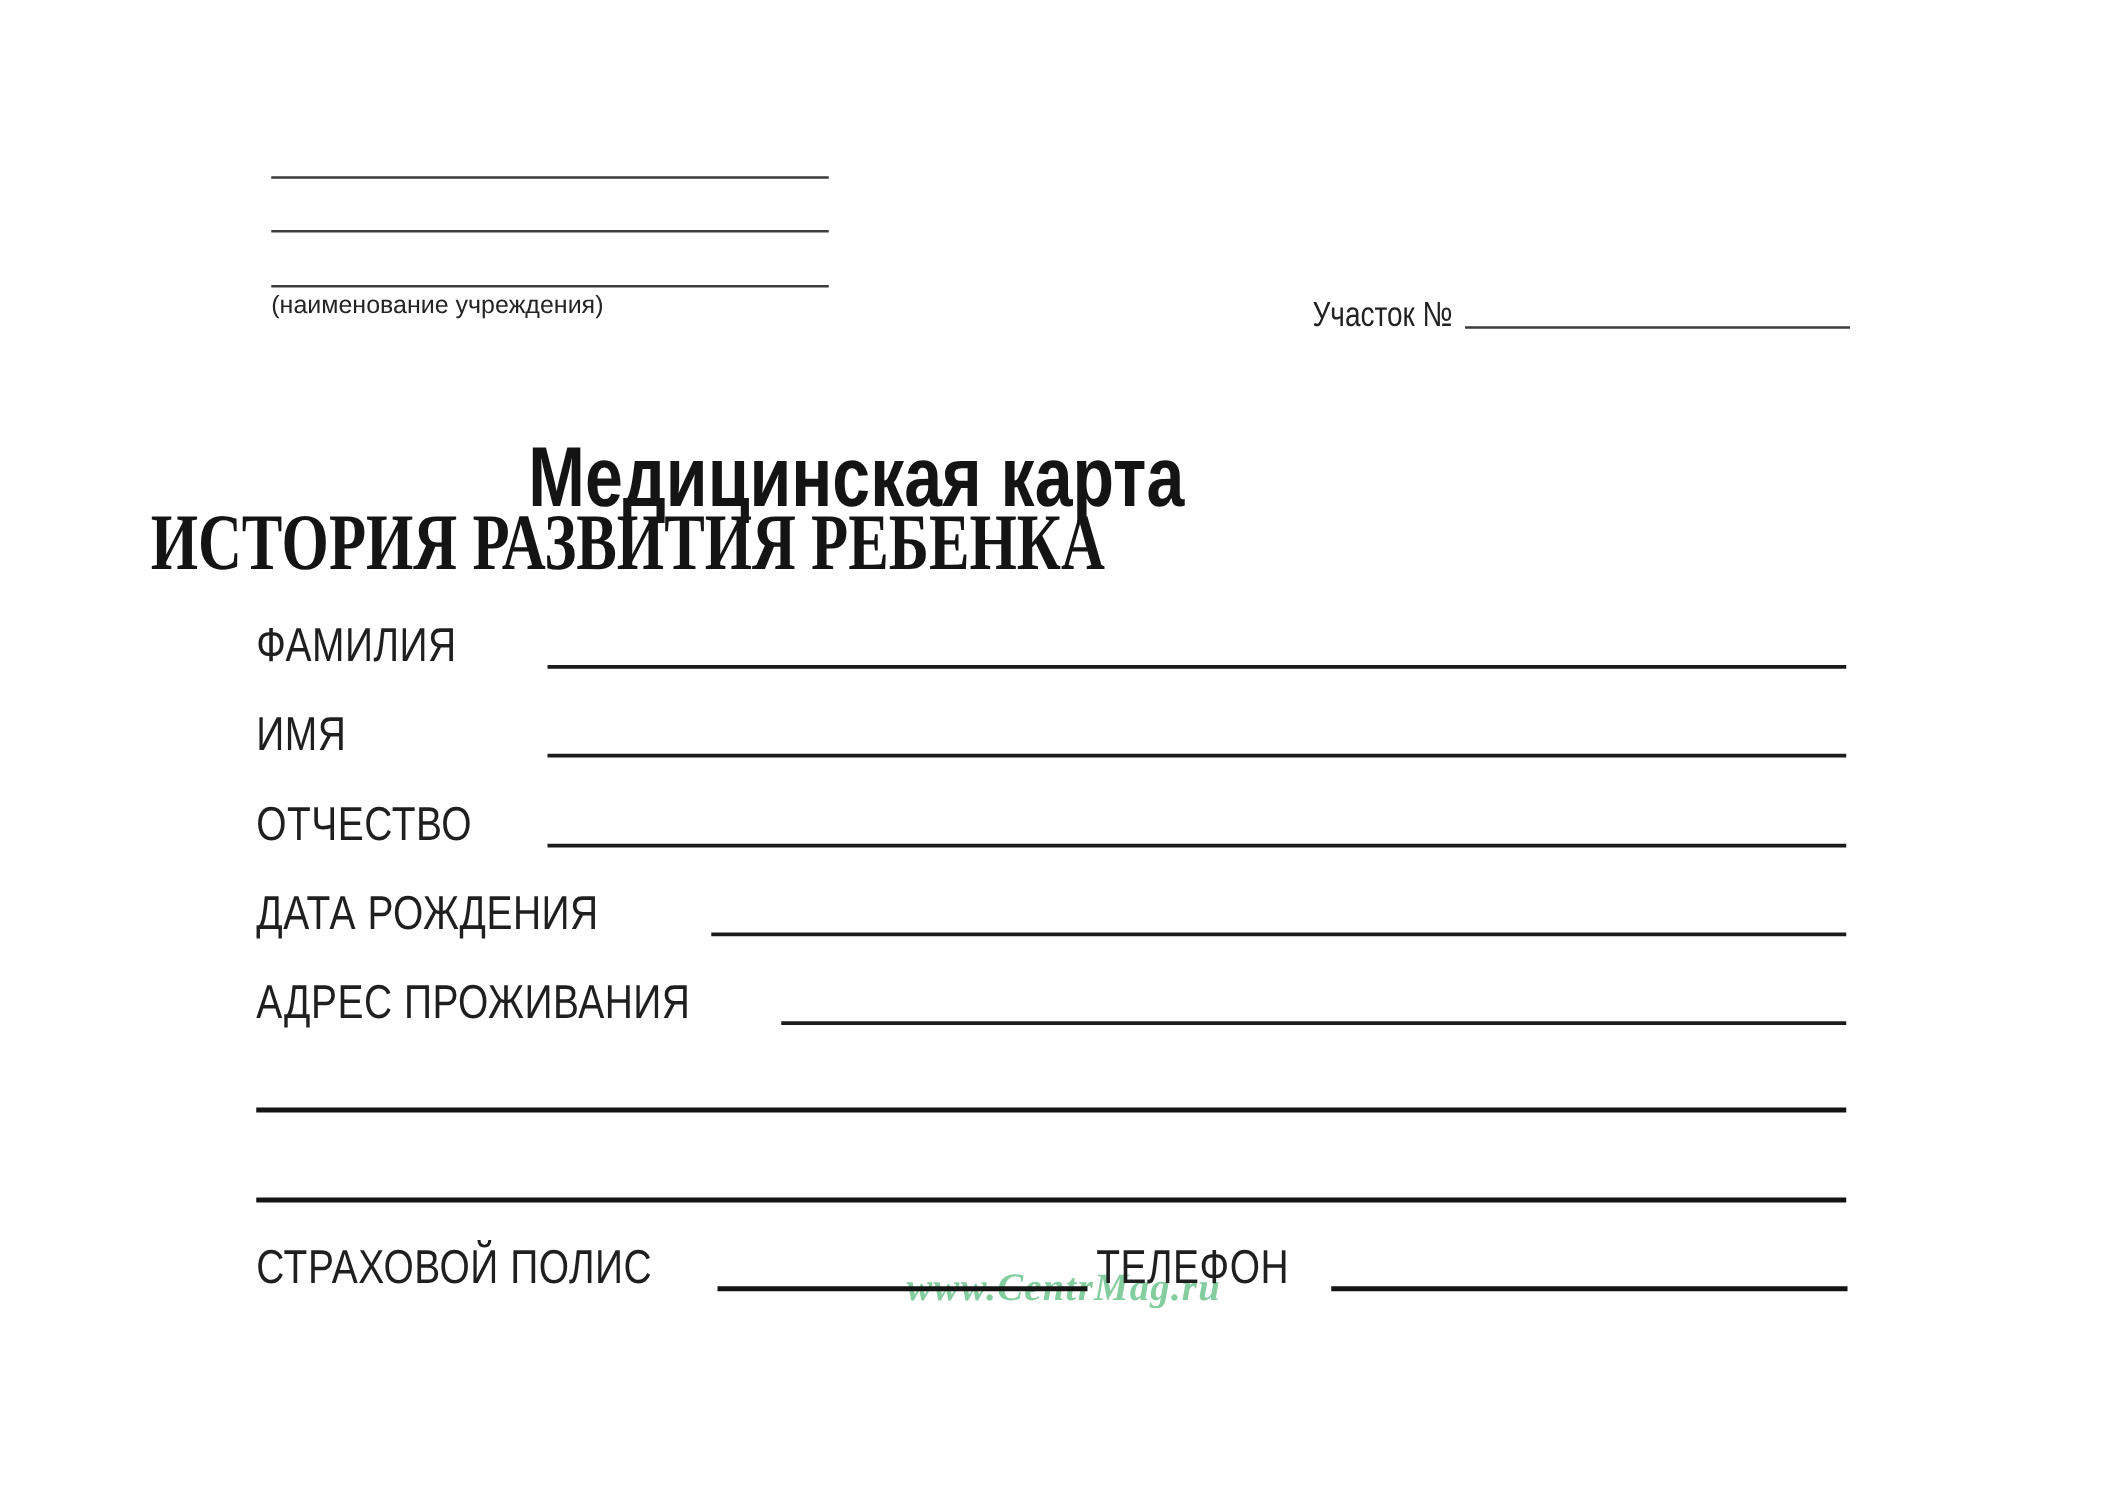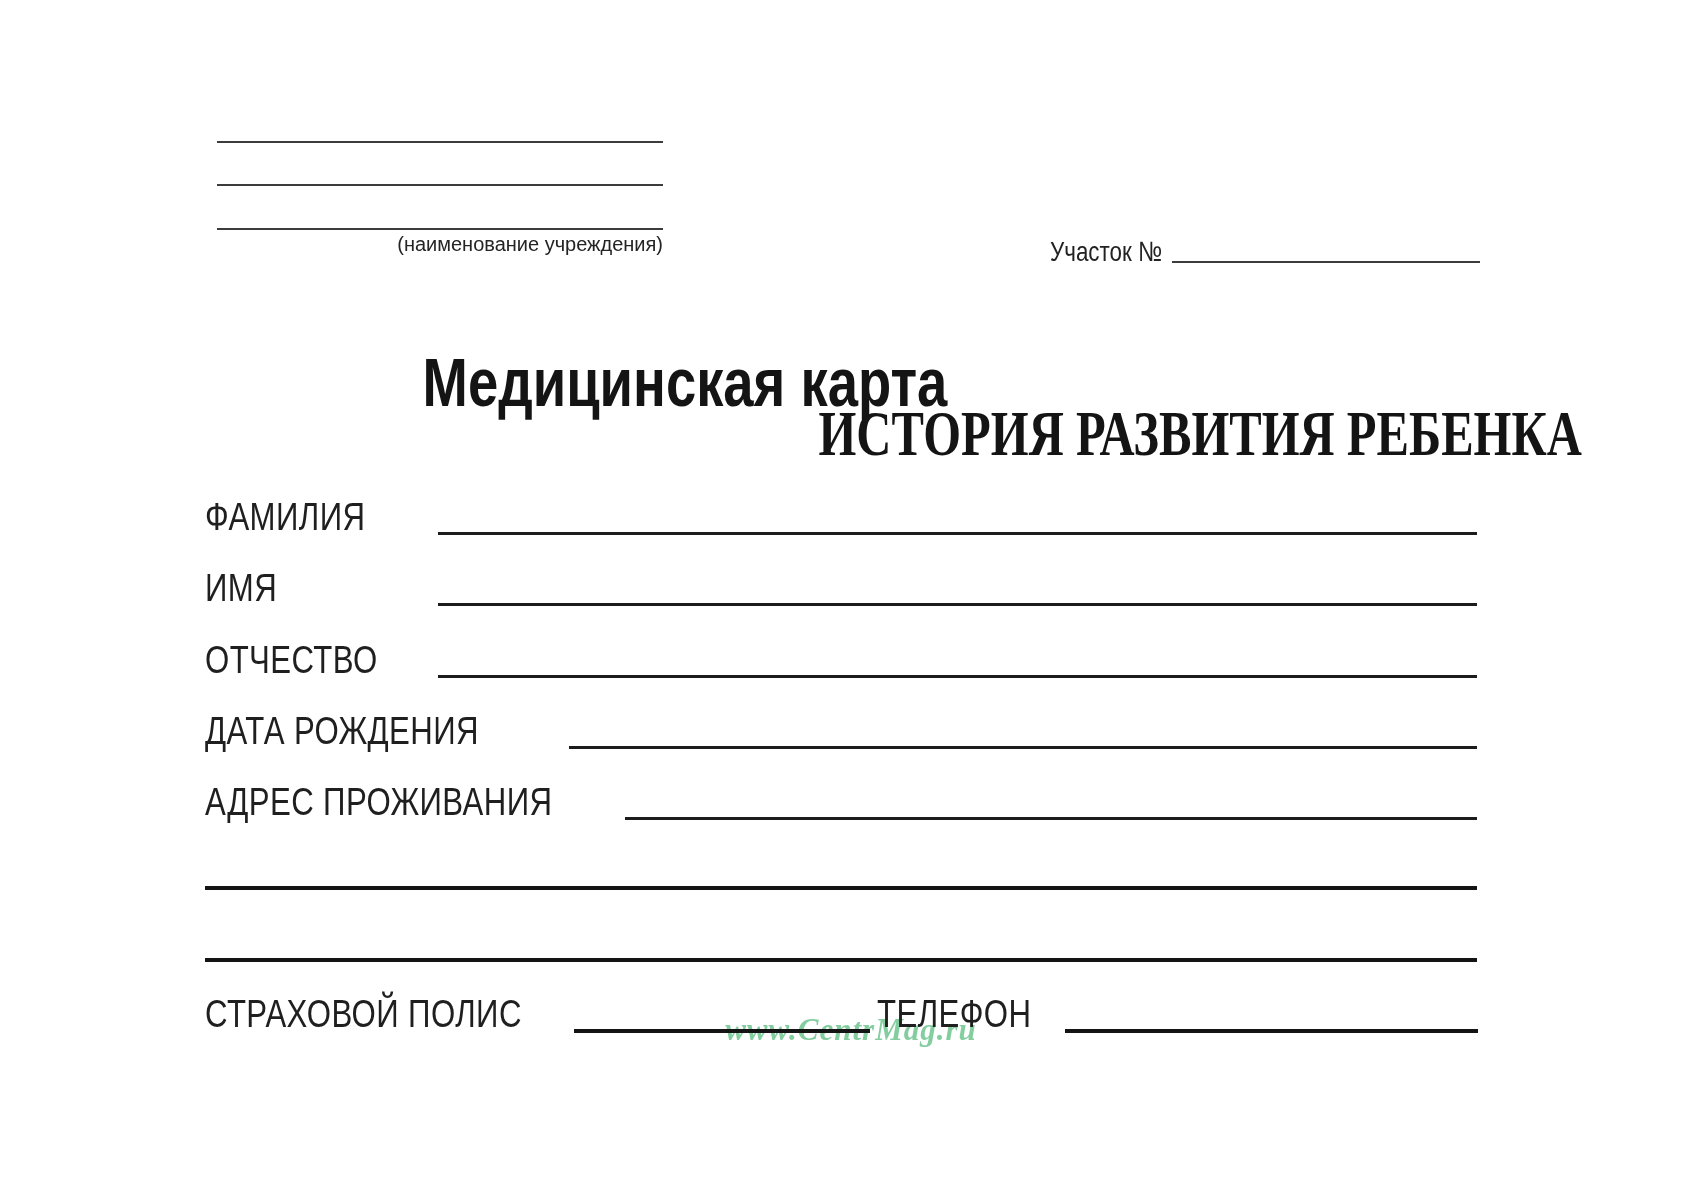--- a/index.html
+++ b/index.html
@@ -15,21 +15,21 @@
 
   
   .rule       { position: absolute; height: 0; border-top: 3px solid #1c1c1c; }
   .rule.thin  { border-top: 2px solid #3c3c3c; }
   .rule.heavy { border-top: 4px solid #141414; }
 
   
   .caption {
     position: absolute;
     left: 217px; top: 234px; width: 446px;
-    text-align: right;
+    text-align: left;
     font-size: 20px; line-height: 1;
     color: #242424;
     white-space: nowrap;
   }
 
   .district-label {
     position: absolute; left: 1050px; top: 238px;
     font-size: 28px; line-height: 1; white-space: nowrap;
     transform: scaleX(0.80); transform-origin: left center;
     color: #222;
@@ -41,21 +41,21 @@
   }
   .doc-title > span {
     display: inline-block;
     font-family: "Liberation Sans", sans-serif;
     font-weight: bold; font-size: 68px; line-height: 1;
     transform: scaleX(0.80); transform-origin: center;
     white-space: nowrap; color: #141414;
   }
   .doc-subtitle {
     position: absolute; left: 0; top: 402px; width: 1702px;
-    text-align: right; line-height: 1;
+    text-align: left; line-height: 1;
   }
   .doc-subtitle > span {
     display: inline-block;
     font-family: "Liberation Serif", serif;
     font-weight: bold; font-size: 64px; line-height: 1;
     transform: scaleX(0.76); transform-origin: center;
     white-space: nowrap; color: #141414;
   }
 
   .field-label {

